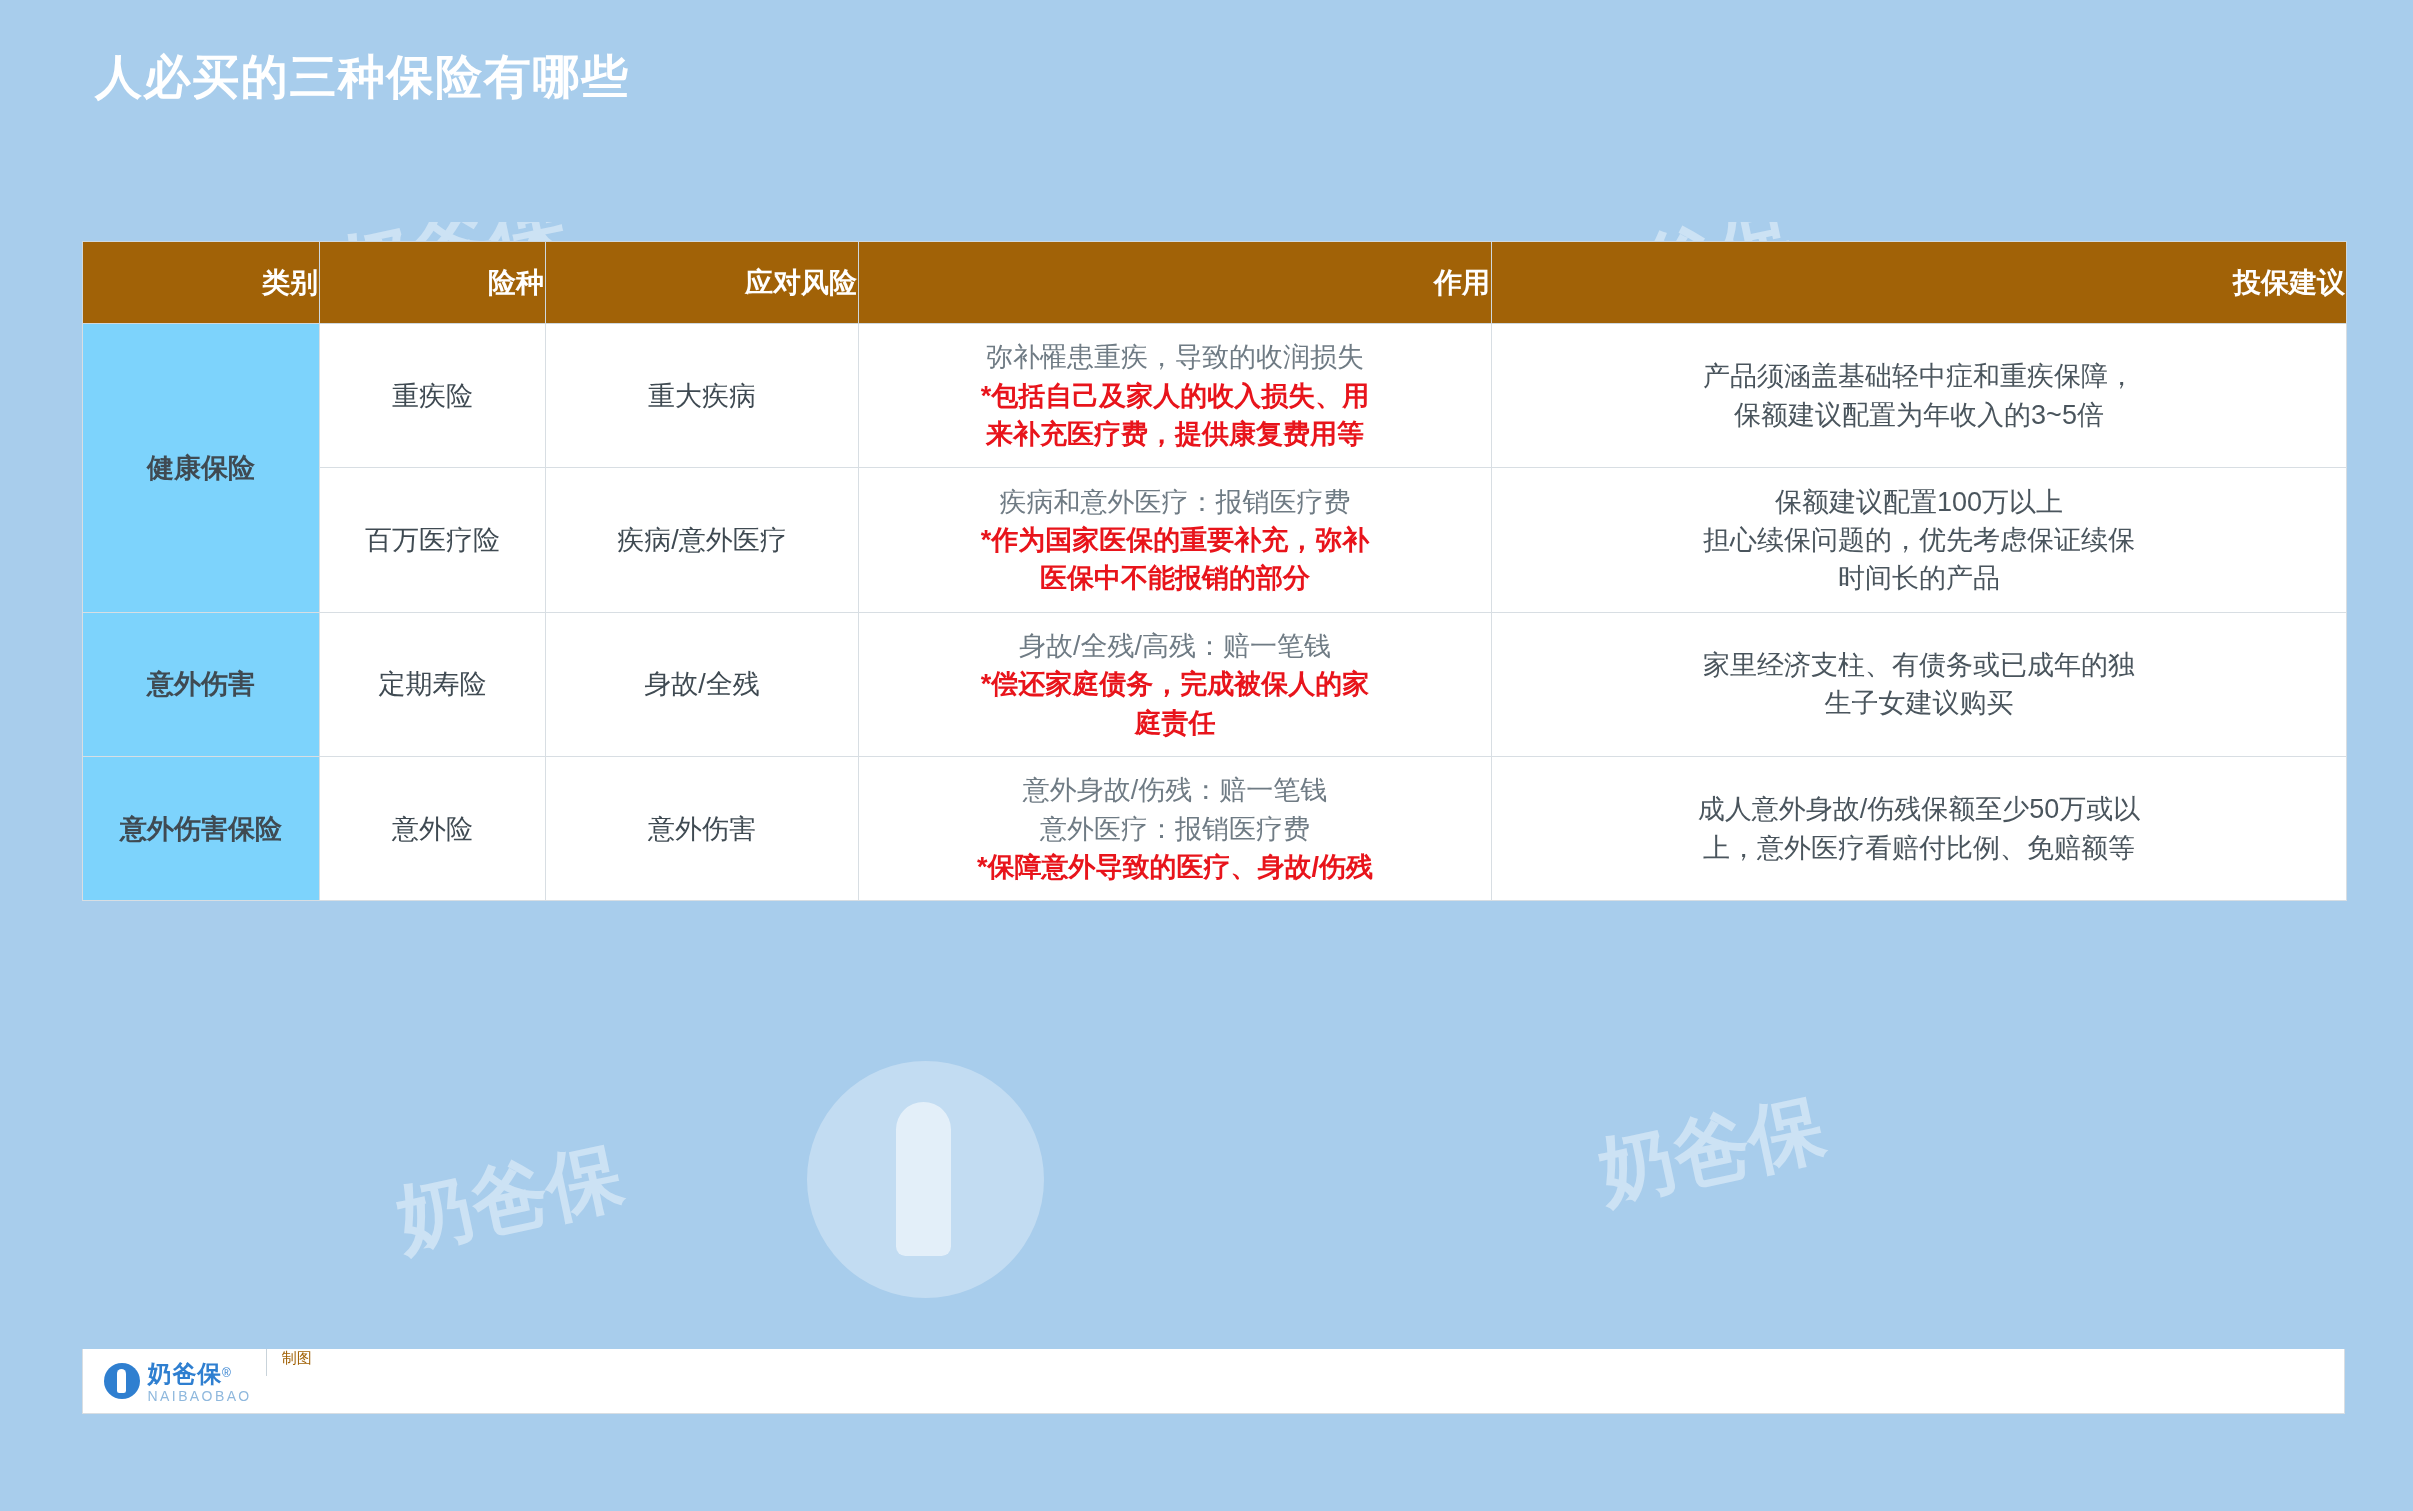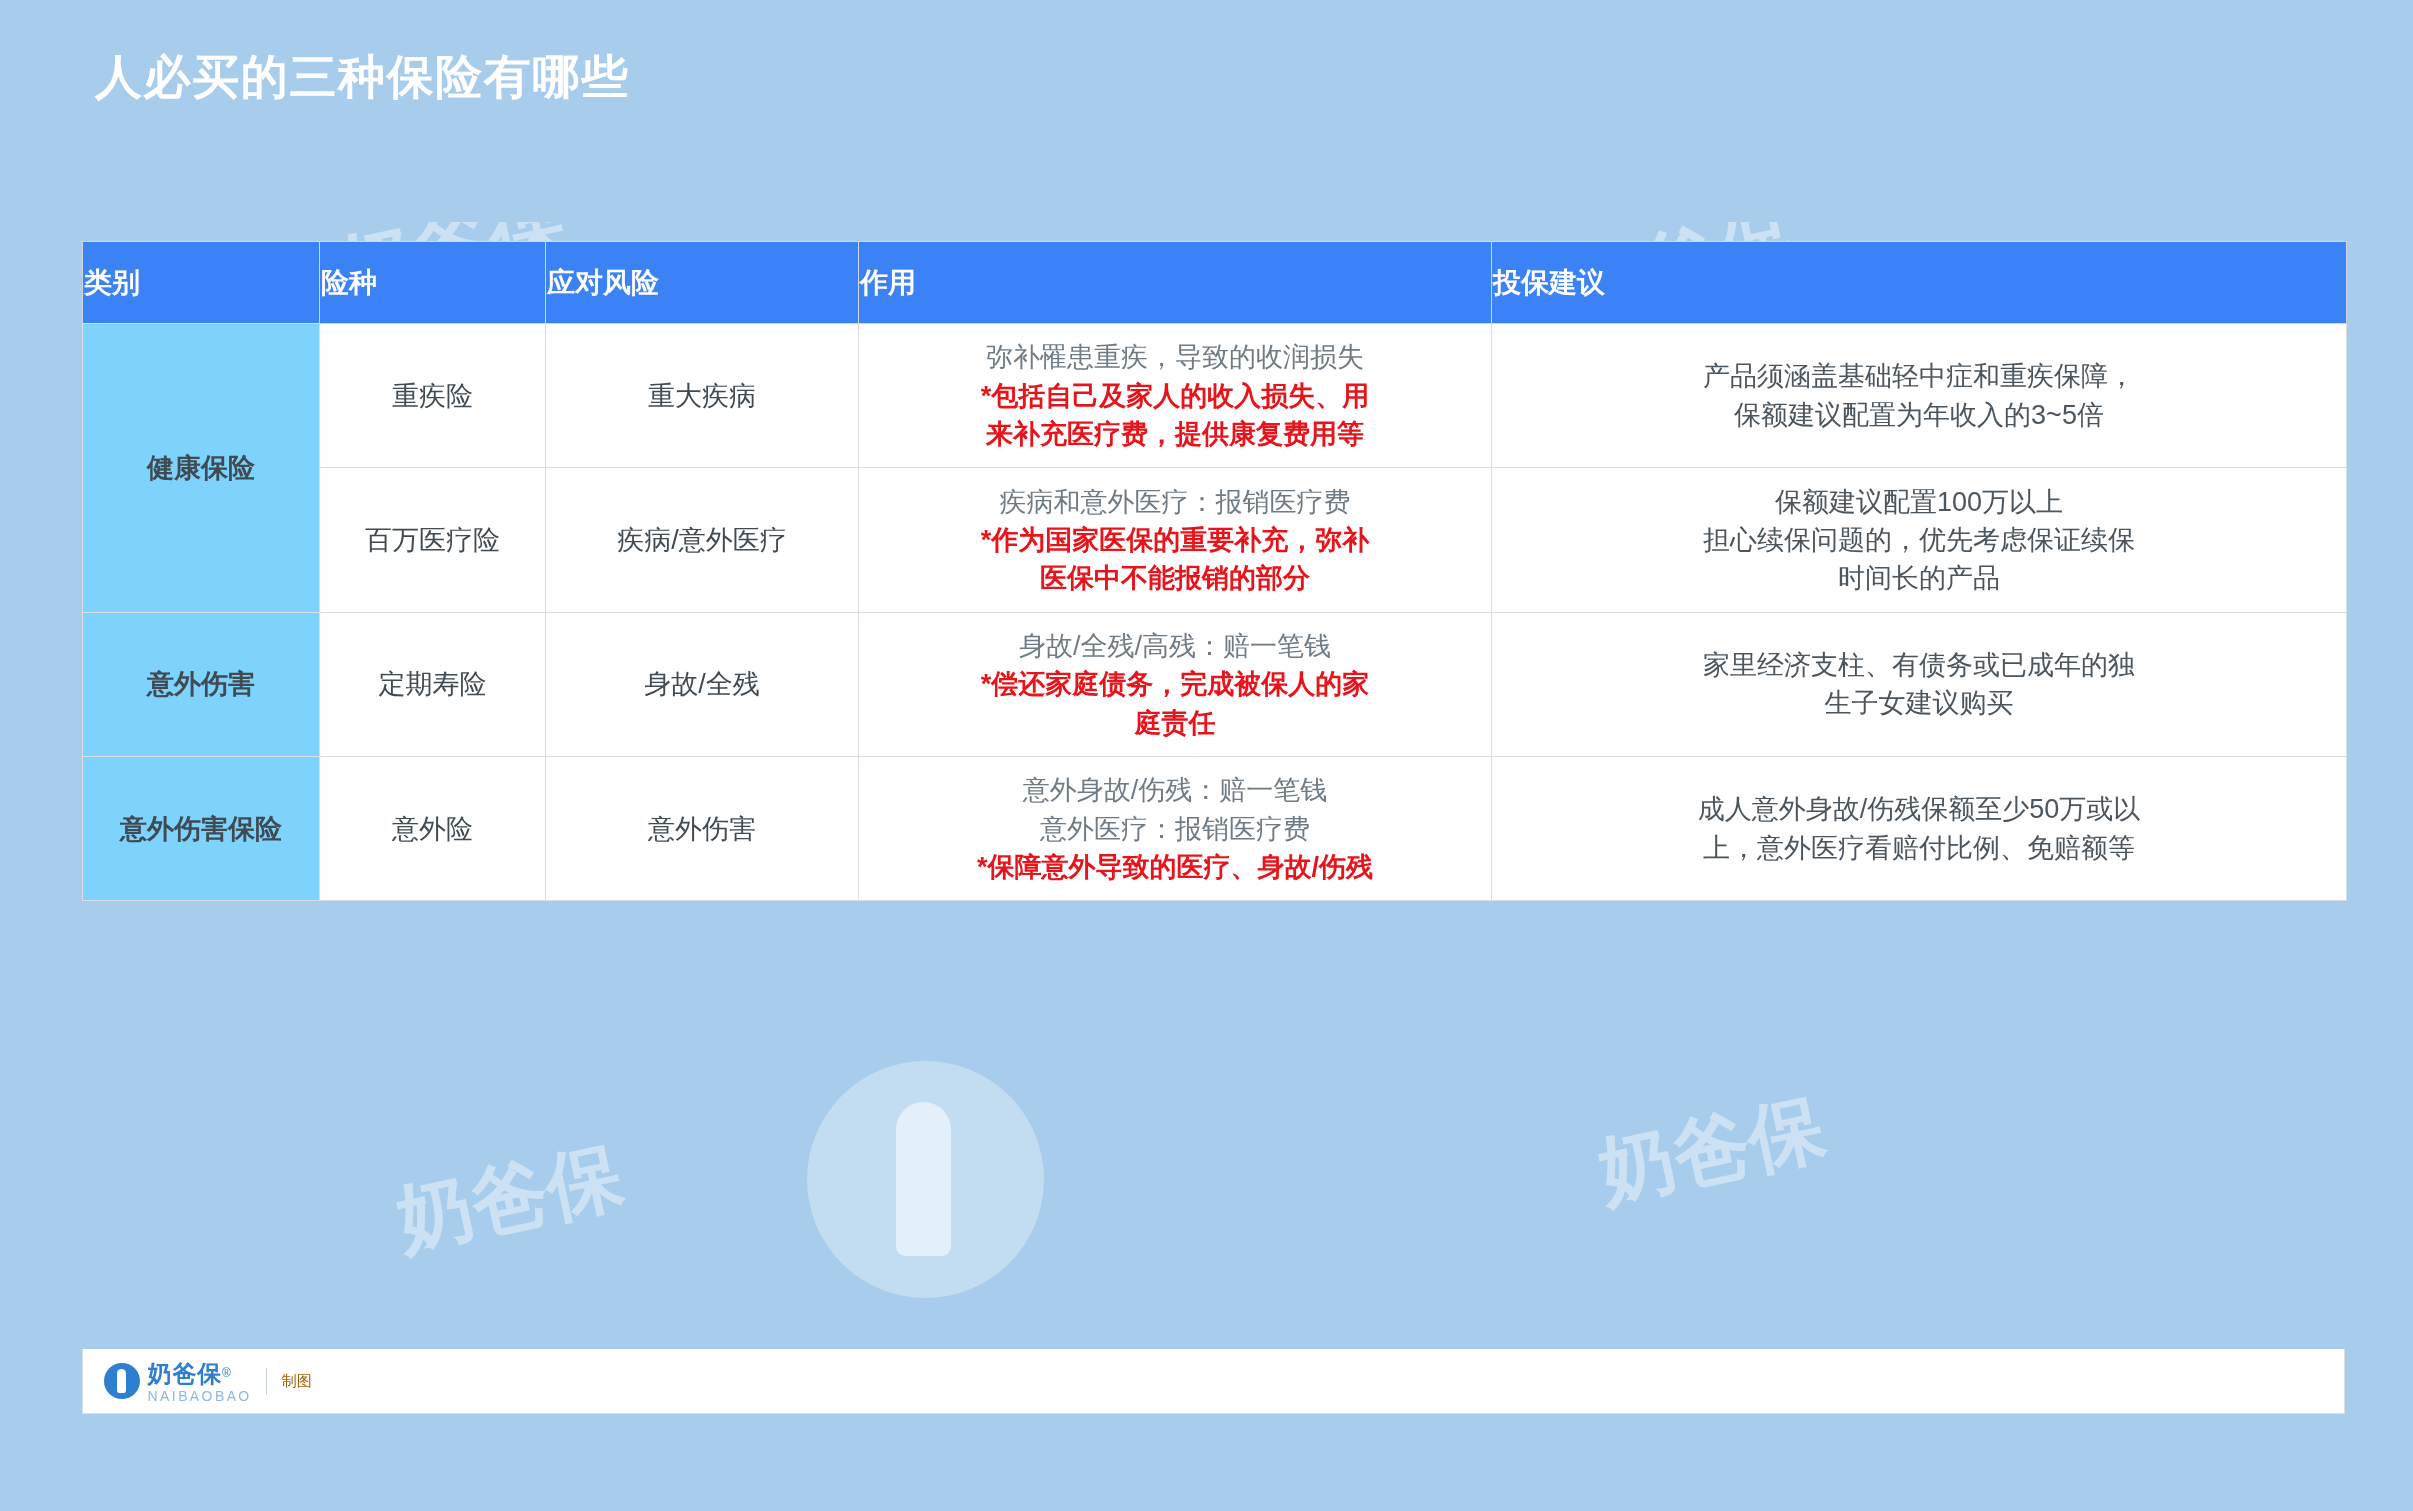--- a/index.html
+++ b/index.html
@@ -103,27 +103,27 @@
     width: 2263px;
     z-index: 10;
   }
   table.main {
     border-collapse: collapse;
     width: 2263px;
     table-layout: fixed;
     background: #ffffff;
   }
   table.main th {
-    background: #3b82f6;
+    background: #a16207;
     color: #ffffff;
     font-size: 28px;
     font-weight: bold;
     height: 79px;
     border: 0.8px solid #cfd8de;
-    text-align: left;
+    text-align: right;
     vertical-align: middle;
   }
   table.main td {
     border: 0.8px solid #d8dee3;
     text-align: center;
     vertical-align: middle;
     font-size: 27px;
     color: #3f4a52;
     padding: 14.2px 11px;
     line-height: 1.42;
@@ -163,21 +163,20 @@
     position: absolute;
     left: 82px;
     top: 1349px;
     width: 2263px;
     height: 65px;
     background: #ffffff;
     border: 0.8px solid #d8dee3;
     border-top: none;
     box-sizing: border-box;
     display: flex;
-    align-items: center;
     z-index: 10;
   }
   .footer-logo {
     display: flex;
     align-items: center;
     margin-left: 20.6px;
   }
   .logo-circle {
     width: 36px;
     height: 36px;

